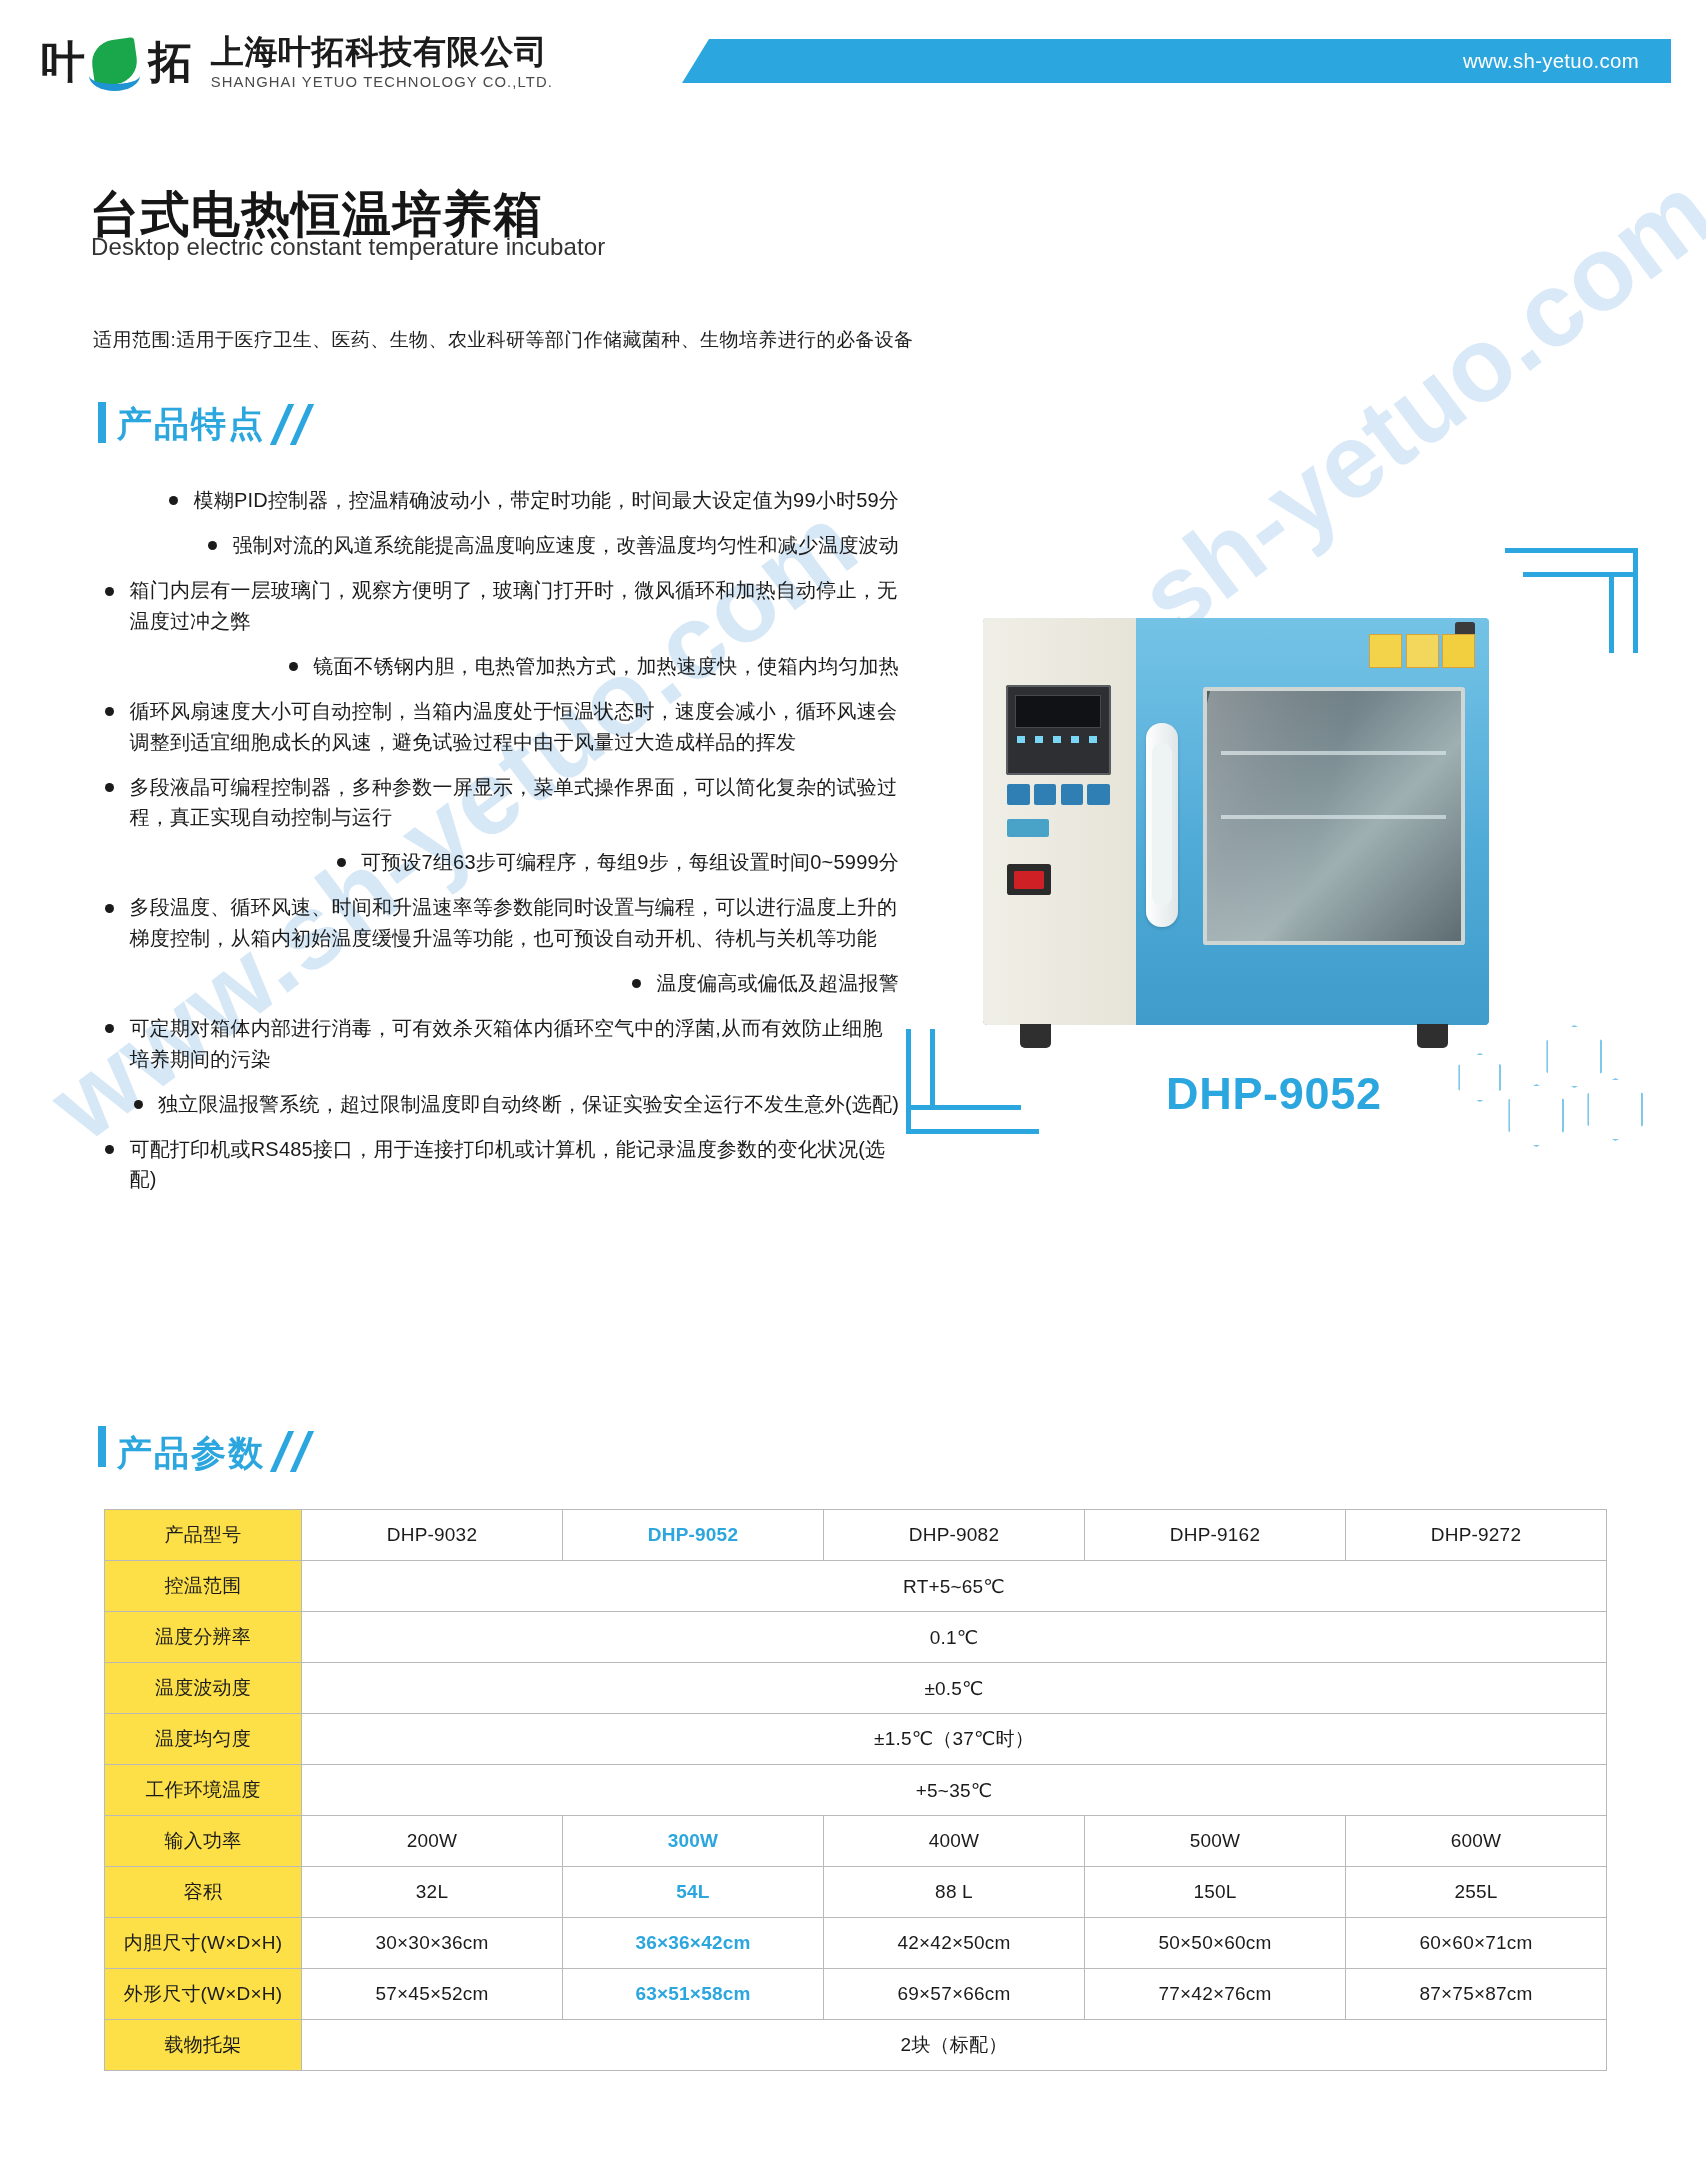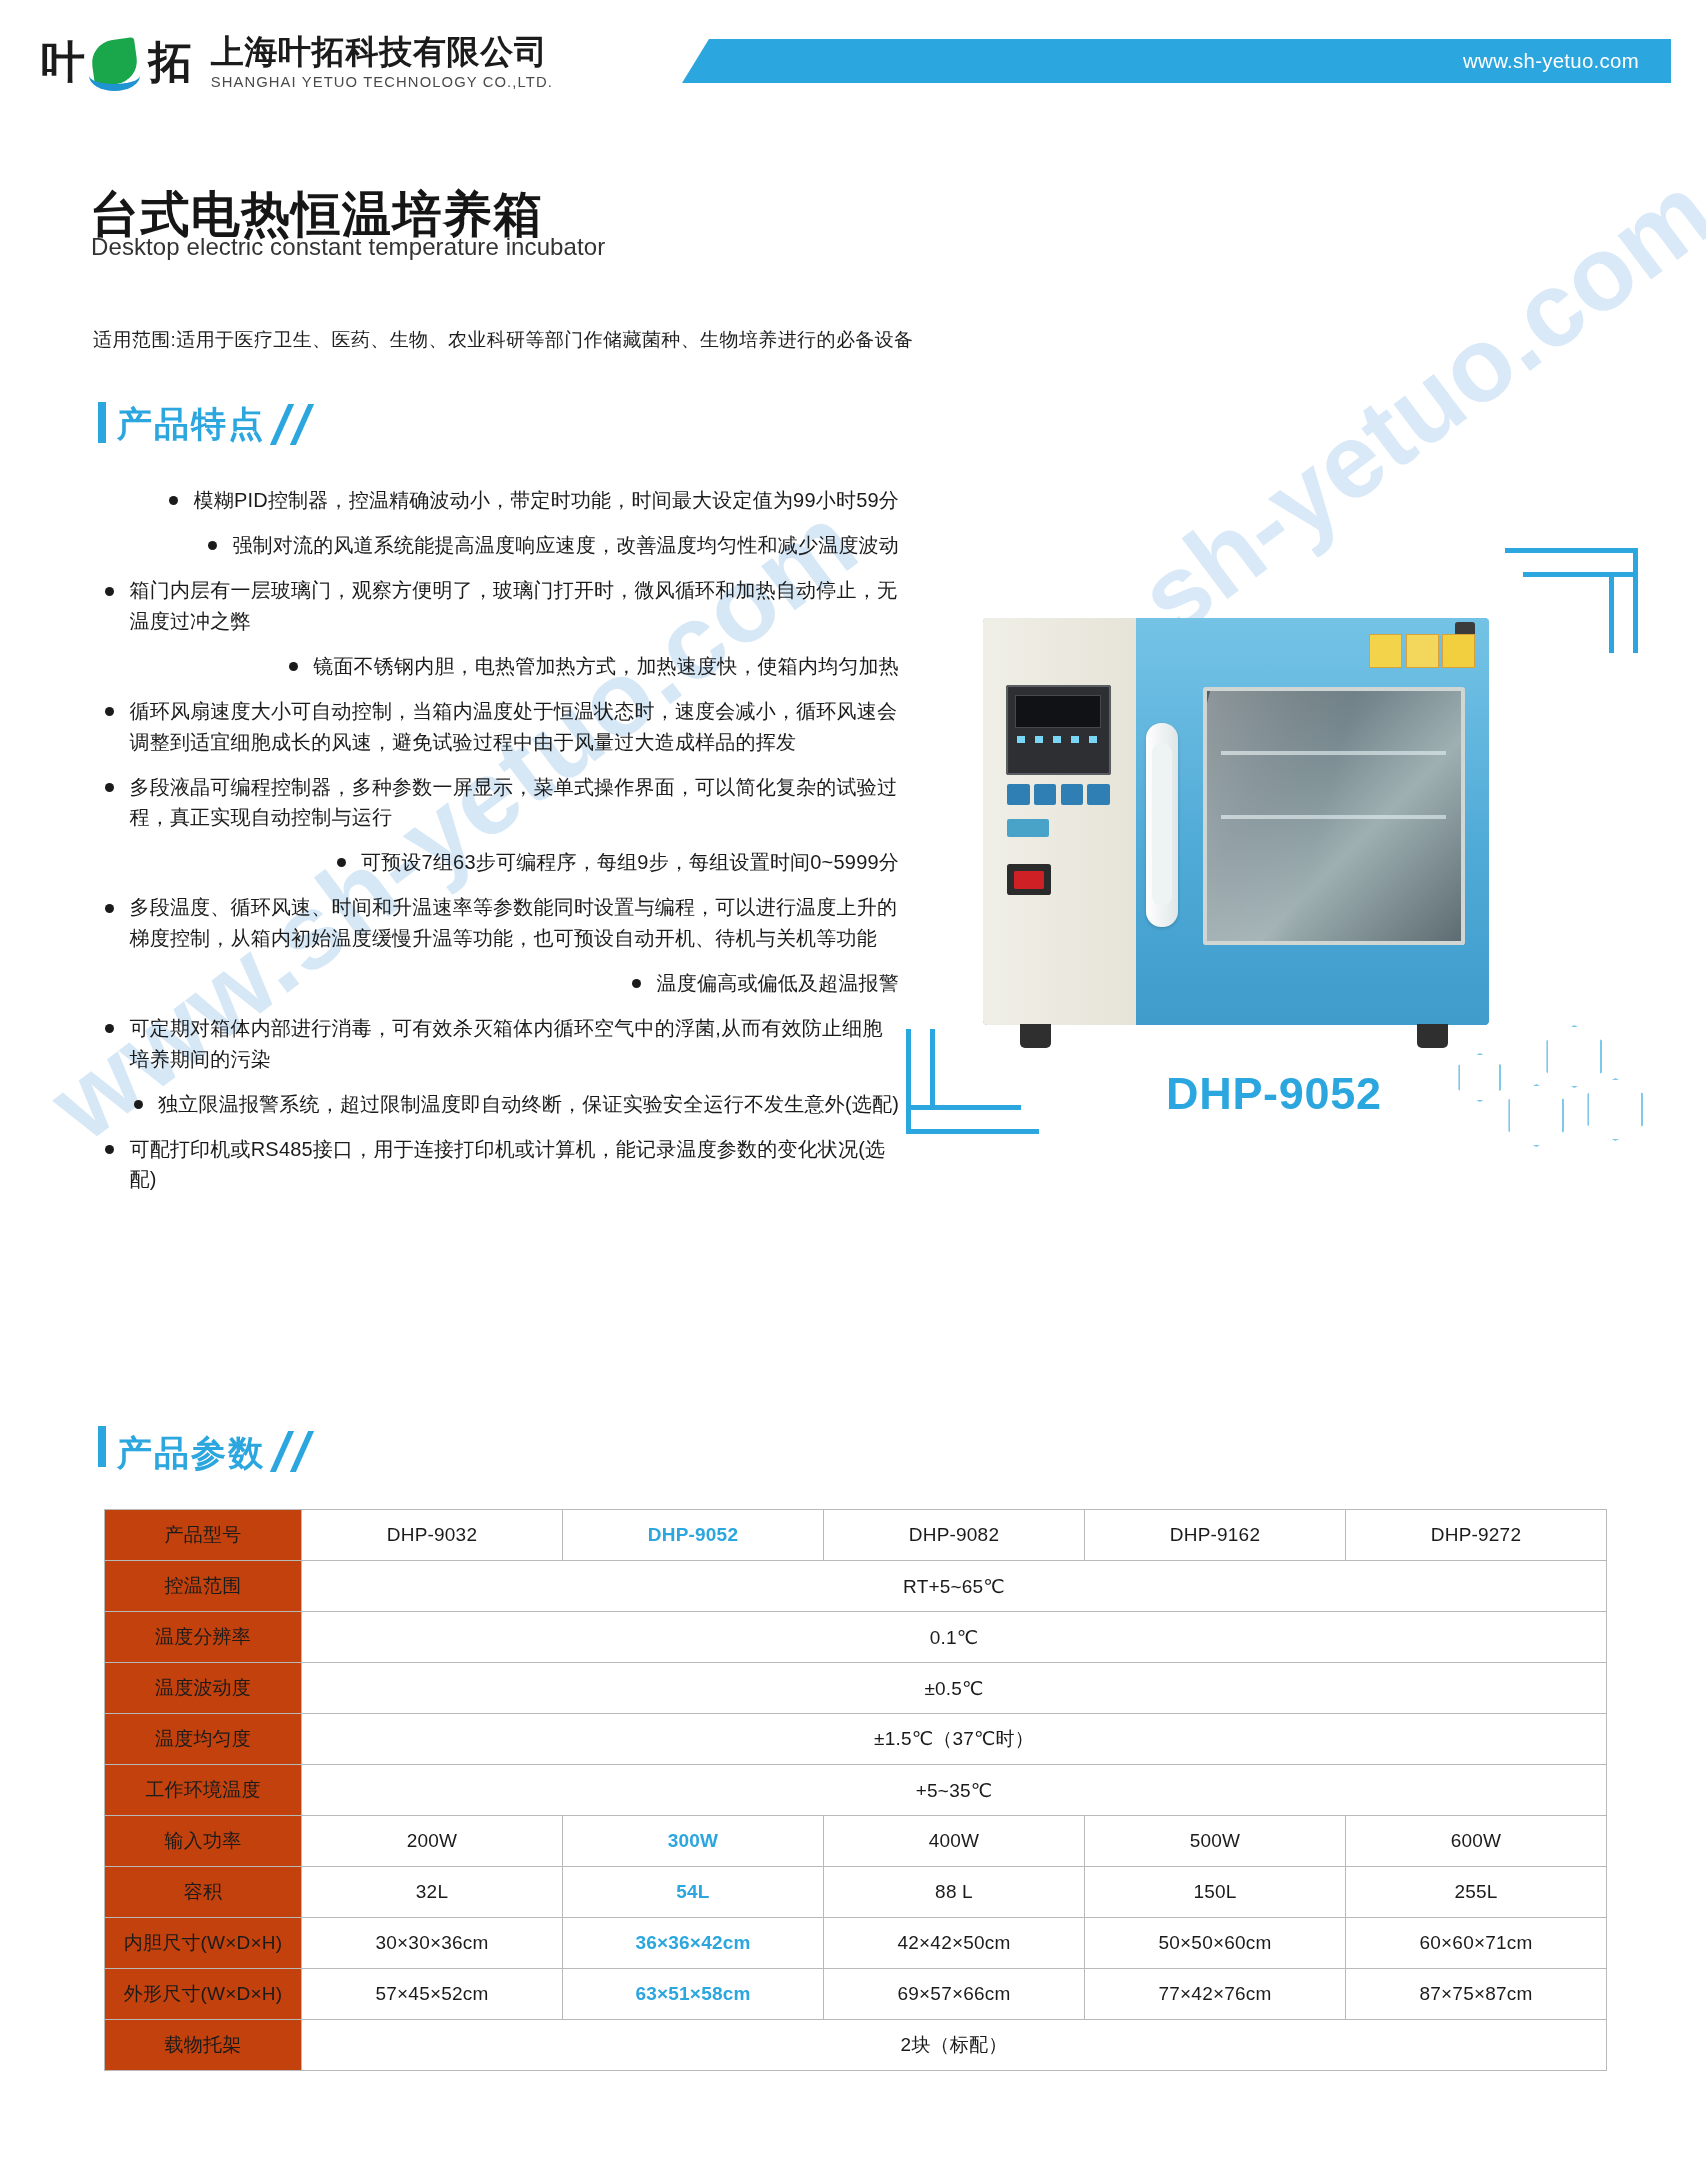--- a/index.html
+++ b/index.html
@@ -457,21 +457,21 @@
   }
   .params-table td {
     border: 0.7px solid #b9b9b9;
     height: 48px;
     text-align: center;
     font-size: 19px;
     color: #1b1b1b;
     letter-spacing: 0.2px;
   }
   .params-table td.rowhead {
-    background: #c2410c;
+    background: #fde047;
     width: 194px;
     font-size: 19px;
   }
   .params-table td.hl {
     color: #2ba6de;
     font-weight: 700;
   }
 </style>
 </head>
 <body>

